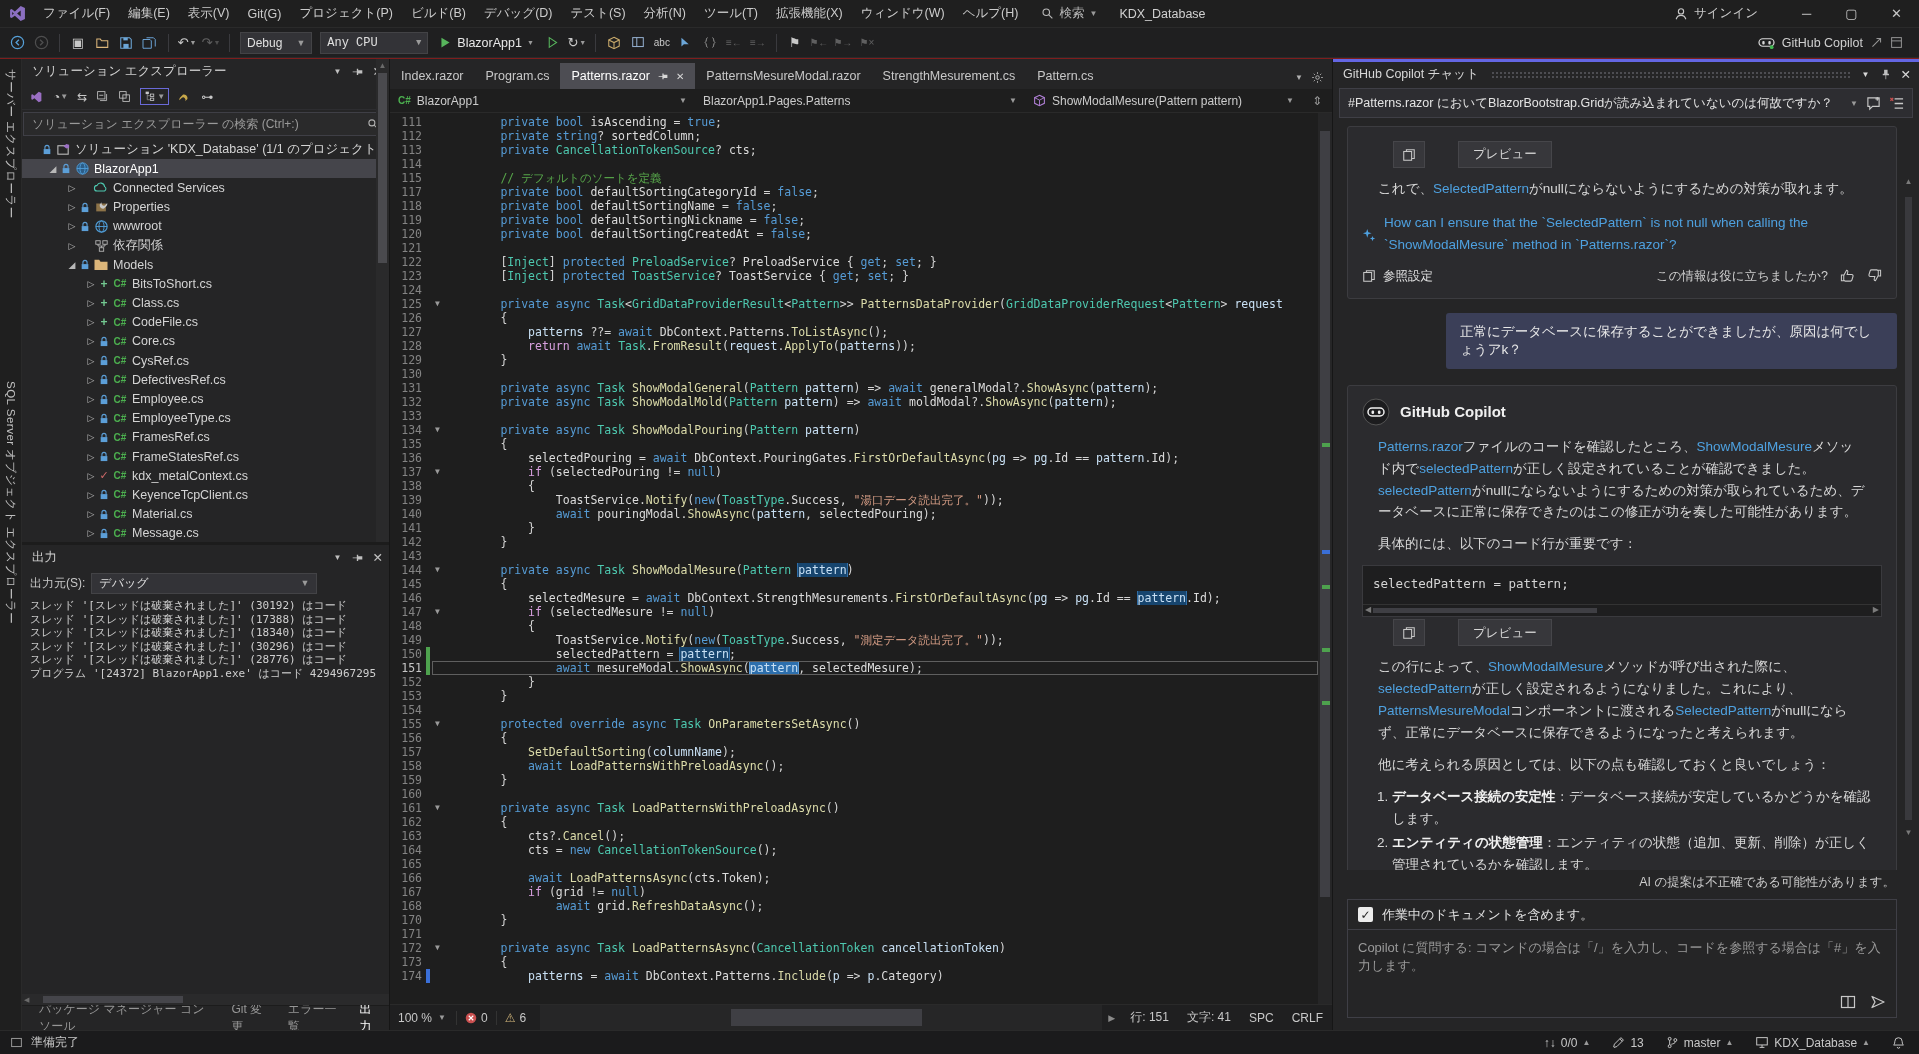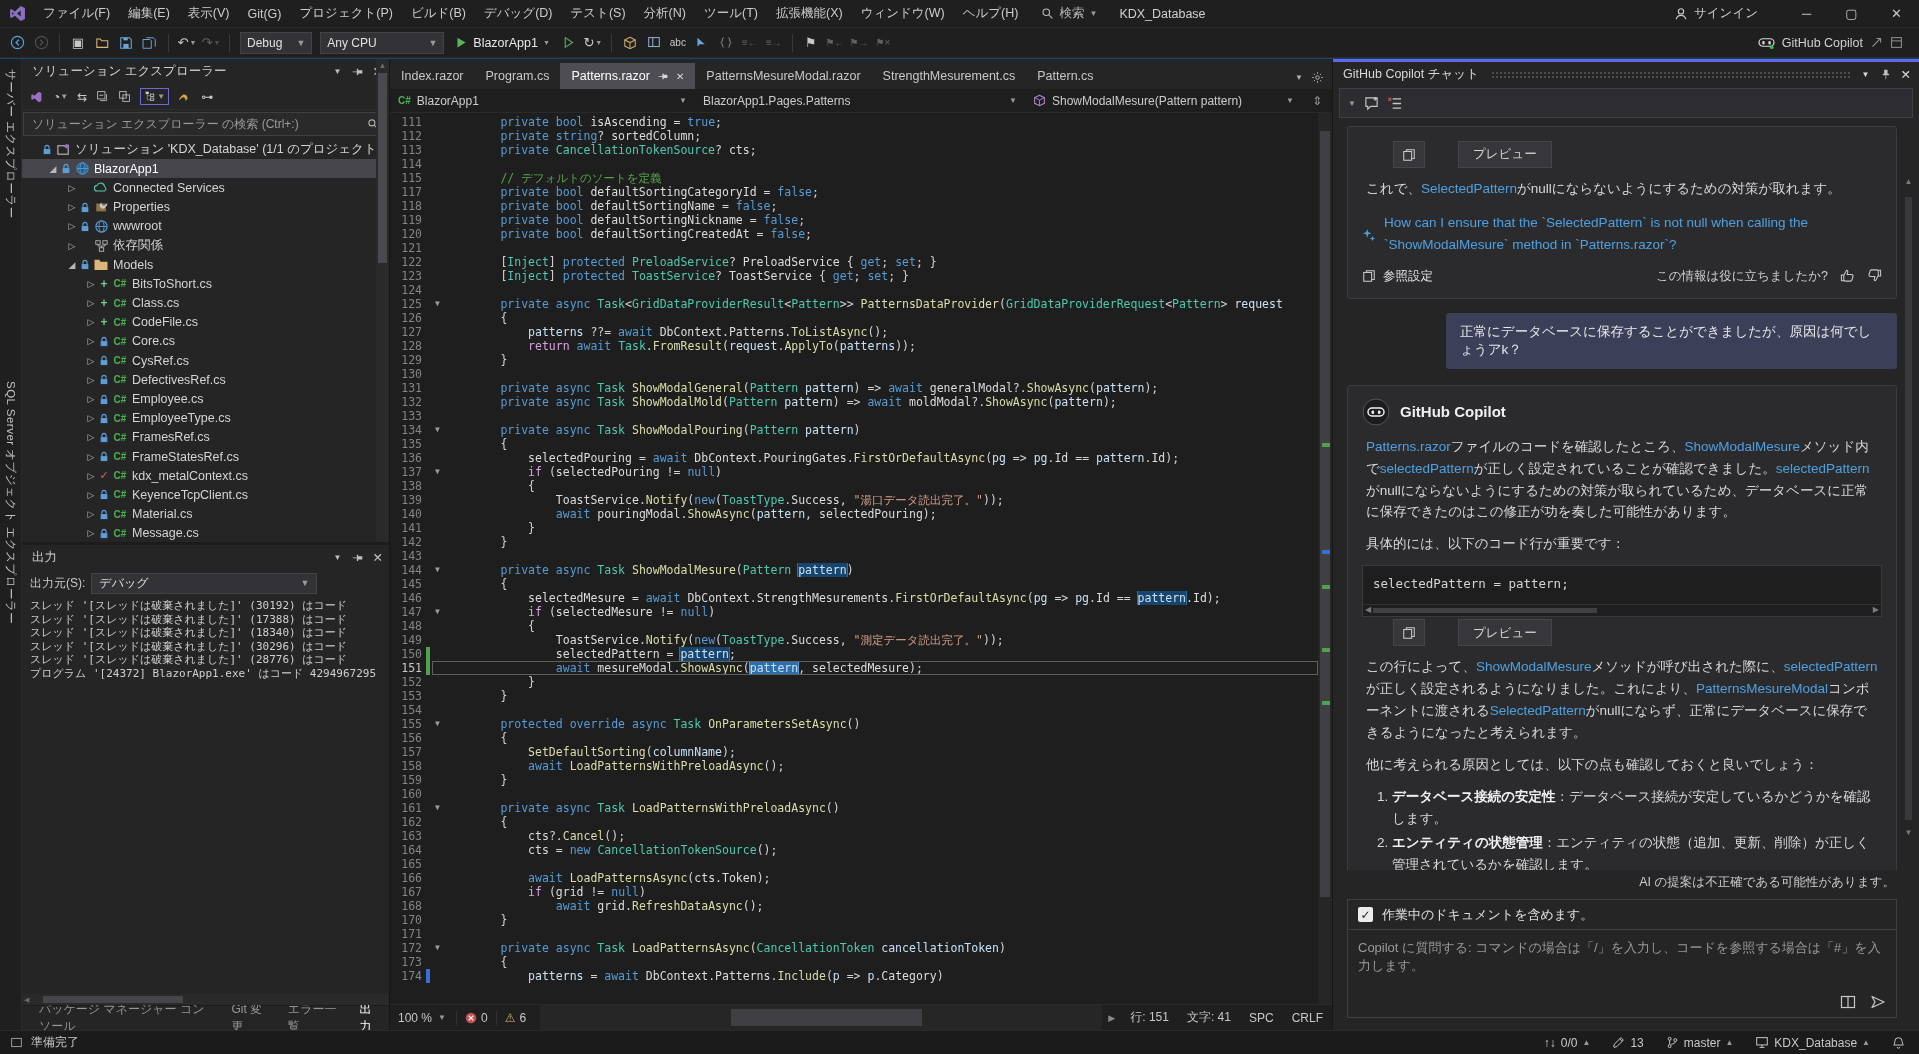--- a/index.html
+++ b/index.html
@@ -1,18 +1,18 @@
 <!DOCTYPE html>
 <html><head>
 <meta charset="utf-8">
 <style>
   * { margin:0; padding:0; box-sizing:border-box; }
   html,body { background:#141414; }
   body { font-family:"Liberation Sans","DejaVu Sans",sans-serif; color:#cccccc; }
-  #app { position:relative; width:1919px; height:1054px; background:#0c4a6e; overflow:hidden; font-size:13px; }
+  #app { position:relative; width:1919px; height:1054px; background:#7f1d1d; overflow:hidden; font-size:13px; }
 
   
   .titlebar { height:28px; background:#1f1f1f; display:flex; align-items:center; border-bottom:1px solid #2a2a2a; }
   .vslogo { width:34px; text-align:center; color:#9b6fc4; font-weight:bold; font-size:14px; }
   .menu { display:flex; align-items:center; height:100%; }
   .menu-item { padding:0 9px; height:100%; display:flex; align-items:center; color:#cccccc; font-size:12.5px; cursor:default; }
   .tb-search { display:flex; align-items:center; gap:5px; color:#b8b8b8; font-size:12.5px; margin-left:14px; }
   .tb-title { margin-left:22px; color:#d0d0d0; font-size:12.5px; }
   .tb-right { margin-left:auto; display:flex; align-items:center; height:100%; }
   .signin { display:flex; align-items:center; gap:6px; margin-right:26px; font-size:12.5px; color:#c8c8c8; }
@@ -113,21 +113,21 @@
 
   
   .copilot { flex:1; display:flex; flex-direction:column; background:#252526; position:relative; }
   .cp-accent { height:3px; background:#6466e3; flex:none; }
   .cp-hdr { height:24px; display:flex; align-items:center; padding:0 8px 0 10px; font-size:12.5px; color:#d8d8d8; flex:none; gap:8px; }
   .cp-dots { flex:1; height:7px; background-image:radial-gradient(#4d4d52 1px, transparent 1.1px); background-size:4px 4px; margin:0 4px; }
   .cp-q { height:30px; margin:2px 6px 4px 6px; background:#2d2d31; border:1px solid #3f3f46; display:flex; align-items:center; padding:0 8px; gap:8px; font-size:12.5px; color:#e4e4e4; flex:none; }
   .cp-q .qtxt { flex:1; white-space:nowrap; overflow:hidden; text-overflow:ellipsis; }
   .cp-chat { flex:1; overflow:hidden; padding:4px 22px 4px 14px; position:relative; }
   .card { background:#2b2b2e; border:1px solid #3c3c40; border-radius:3px; padding:12px 14px; margin-bottom:14px; font-size:13.5px; line-height:1.62; color:#d8d8d8; }
-  .card p { margin:10px 4px; }
+  .card p { margin:10px 16px; }
   .pv-row { display:flex; gap:2px; margin:2px 0 8px 0; }
   .pv-btn { height:27px; background:#37373b; border:1px solid #46464a; color:#d6d6d6; display:flex; align-items:center; justify-content:center; font-size:12.5px; padding:0 14px;margin-left:31px; }
   .pv-btn.iconb { width:32px; padding:0; }
   .sugg { display:flex; gap:8px; color:#4ea1e0; margin:12px 0 10px 0; }
   .sugg .sico { flex:none; margin-top:3px; }
   .cfoot { display:flex; align-items:center; font-size:12.5px; color:#e0e0e0; }
   .cfoot .refs { display:flex; align-items:center; gap:7px; }
   .cfoot .fb { margin-left:auto; display:flex; align-items:center; gap:12px; color:#d0d0d0; }
   .user-msg { background:#3b3f58; border-radius:3px; padding:10px 14px; margin:10px 0 16px auto; max-width:82%; width:fit-content; font-size:13.5px; color:#e8e8e8; }
   .cp-logo-row { display:flex; align-items:center; gap:10px; font-size:15px; font-weight:bold; color:#f0f0f0; margin-bottom:4px; }
@@ -243,21 +243,21 @@
         </svg>
       </span>
       <span class="tb-sep"></span>
       <span class="tbi">↶<span style="font-size: 7px; color: rgb(154, 154, 154);">▼</span></span>
       <span class="tbi dim">↷<span style="font-size: 7px; color: rgb(154, 154, 154);">▼</span></span>
       <span class="tb-sep"></span>
       <div class="tb-dd">
         <span>Debug</span>
         <span class="car">▼</span>
       </div>
-      <div class="tb-dd" style="width: 124px;">
+      <div class="tb-dd" style="width: 108px; font-family: Liberation Mono, monospace;">
         <span>Any CPU</span>
         <span class="car" style="margin-left:auto">▼</span>
       </div>
       <div class="runbtn">
         <svg width="13" height="13" viewBox="0 0 16 16">
           <path d="M3 2l10 6L3 14z" fill="#57b55c"></path>
         </svg>
         <span>BlazorApp1</span>
         <span style="font-size:7px;color:#9a9a9a">▼</span>
       </div>
@@ -879,20 +879,21 @@
           <span style="font-size:8px">▼</span>
           <span class="icon">
               <svg width="11" height="11" viewBox="0 0 16 16">
                 <path fill="#c0c0c0" d="M9 1h2v6h2v2H9v6H8V9H4V7h2V1h3z"></path>
               </svg>
             </span>
           <span>✕</span>
         </span>
       </div>
       <div class="cp-q">
+        <span class="qtxt">#Patterns.razor においてBlazorBootstrap.Gridが読み込まれていないのは何故ですか？</span>
         <span style="font-size:8px;color:#9a9a9a">▼</span>
         <span class="icon">
             <svg width="15" height="15" viewBox="0 0 16 16">
               <path d="M2 2h12v9H7l-3 3v-3H2z" fill="none" stroke="#c8c8c8" stroke-width="1.2"></path>
               <path d="M12 1v4M10 3h4" stroke="#c8c8c8" stroke-width="1.2"></path>
             </svg>
           </span>
         <span class="icon">
             <svg width="15" height="15" viewBox="0 0 16 16">
               <path d="M6 3h9M6 8h9M6 13h9" stroke="#c8c8c8" stroke-width="1.4"></path>

